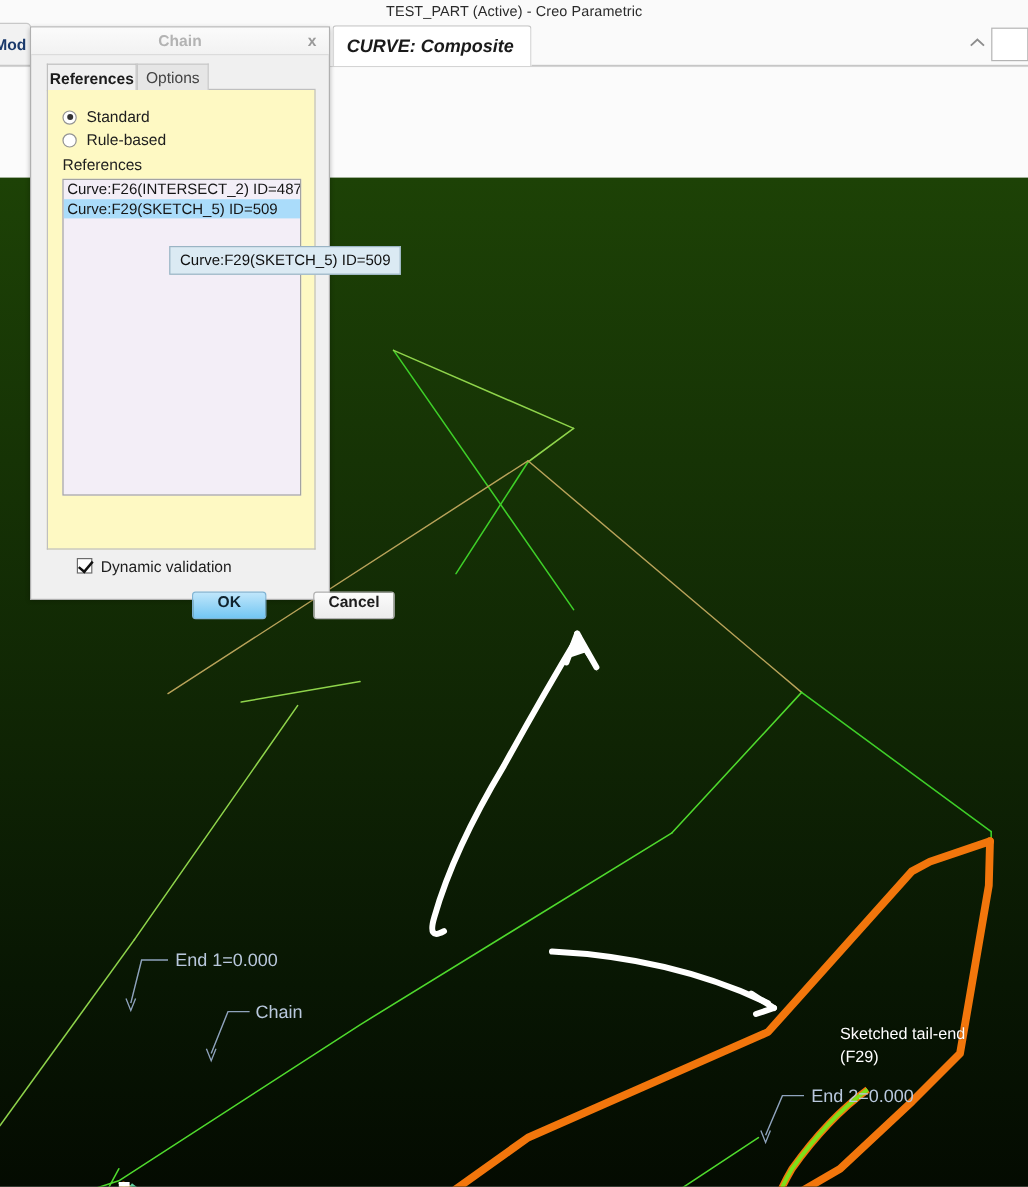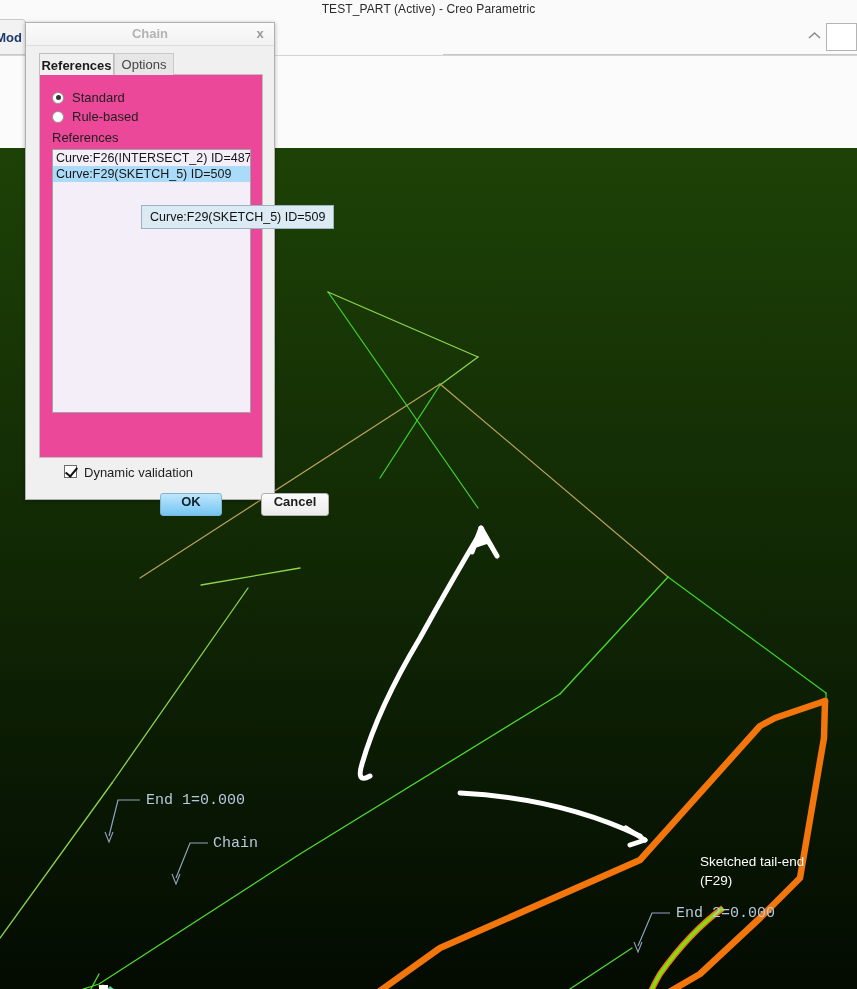--- a/index.html
+++ b/index.html
@@ -51,21 +51,21 @@
     overflow:hidden;
   }
   #graphics-svg{position:absolute;left:0;top:0;width:857px;height:841px;display:block;}
 
   .anno{
     position:absolute;color:#ffffff;font-size:13.5px;line-height:18.5px;
     white-space:pre;text-shadow:0 0 1px rgba(0,0,0,.5);
   }
   .dim-label{
     position:absolute;color:#b9c8dd;font-size:15px;white-space:pre;
-    font-family:Liberation Mono, monospace;
+    font-family:Liberation Sans, sans-serif;
   }
 
   
   #chain-dialog{
     position:absolute;left:25px;top:22px;width:250px;height:478px;
     background:#f0f0f0;border:1px solid #b0b0b0;box-sizing:border-box;
     box-shadow:0 1px 4px rgba(0,0,0,.30);
   }
   #dialog-titlebar{
     position:absolute;left:0;top:0;width:248px;height:23px;
@@ -95,21 +95,21 @@
     color:#444444;
     text-align:center;
   }
   #tab-filler{
     position:absolute;left:135px;top:0;width:89px;height:22px;
     border-bottom:1px solid #bfbfbf;box-sizing:border-box;
   }
 
   #tabpanel{
     position:absolute;left:13px;top:52px;width:224px;height:383px;
-    background:#ec4899;border:1px solid #bfbfbf;border-top:none;box-sizing:border-box;
+    background:#fef9c3;border:1px solid #bfbfbf;border-top:none;box-sizing:border-box;
   }
 
   .radio-row{position:absolute;left:12px;display:flex;align-items:center;cursor:pointer;}
   #radio-standard{top:15px;}
   #radio-rulebased{top:34px;text-align:center;}
   .radio-dot{
     width:12px;height:12px;border-radius:50%;background:#ffffff;
     border:1px solid #949494;box-sizing:border-box;position:relative;margin-right:8px;
   }
   .radio-dot.on::after{
@@ -168,20 +168,23 @@
 <div id="app-chrome">
 
   <div id="window-title">TEST_PART (Active) - Creo Parametric</div>
 
   <div id="ribbon-strip"></div>
 
   <div id="mod-tab">
     <span>Mod</span>
   </div>
 
+  <div id="dashboard-tab">
+    <span>CURVE: Composite</span>
+  </div>
   <div id="dashboard-bar"></div>
 
   <div id="collapse-chevron">
     <svg width="15" height="11" viewBox="0 0 15 11" aria-hidden="true">
       <path d="M2 8 L7.5 3 L13 8" fill="none" stroke="#8d8d8d" stroke-width="1.6"></path>
     </svg>
   </div>
 
   <div id="ribbon-input"></div>
 

